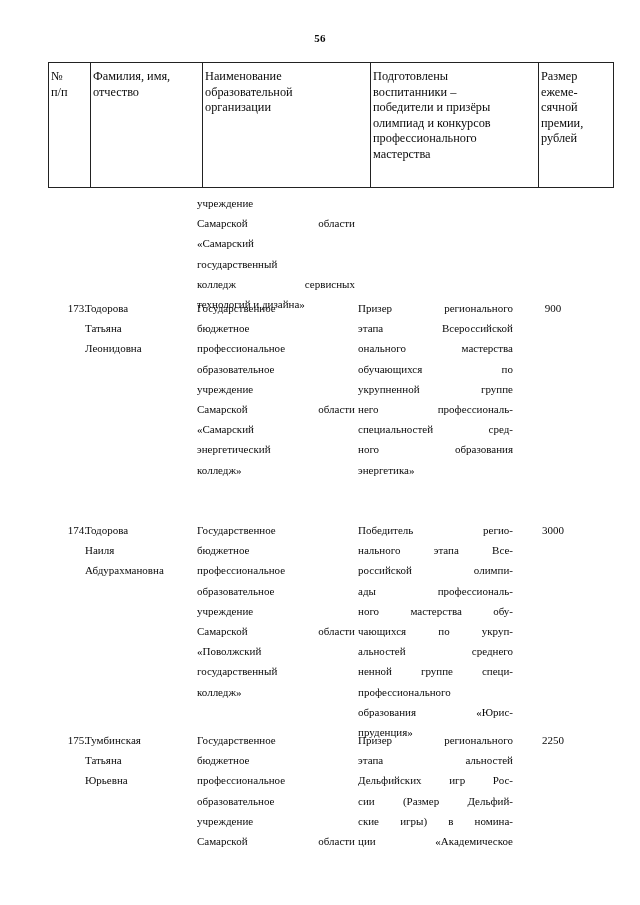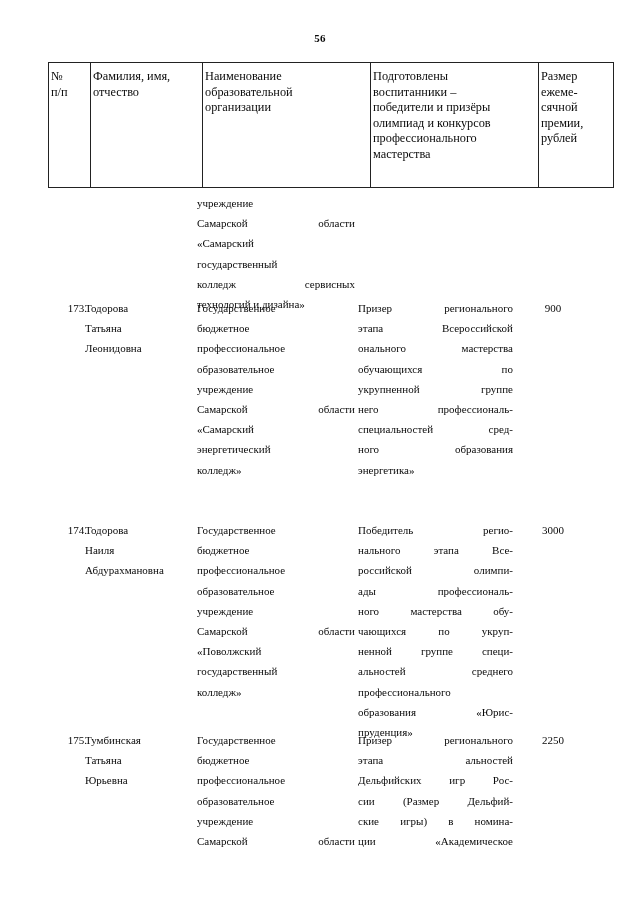--- a/index.html
+++ b/index.html
@@ -215,22 +215,22 @@
           <span class="pline">государственный</span>
           <span class="pline">колледж»</span>
         </div>
         <div class="cell c-prep">
           <span class="jline">Победитель регио-</span>
           <span class="jline">нального этапа Все-</span>
           <span class="jline">российской олимпи-</span>
           <span class="jline">ады профессиональ-</span>
           <span class="jline">ного мастерства обу-</span>
           <span class="jline">чающихся по укруп-</span>
+          <span class="jline">альностей среднего</span>
           <span class="jline">ненной группе специ-</span>
-          <span class="jline">альностей среднего</span>
           <span class="pline">профессионального</span>
           <span class="jline">образования «Юрис-</span>
           <span class="pline">пруденция»</span>
         </div>
         <div class="cell c-amt">3000</div>
       </div>
       <div class="row-block" style="top: 730px; height: 121.2px;">
         <div class="cell c-num">175.</div>
         <div class="cell c-name">
           <span class="pline">Тумбинская</span>

